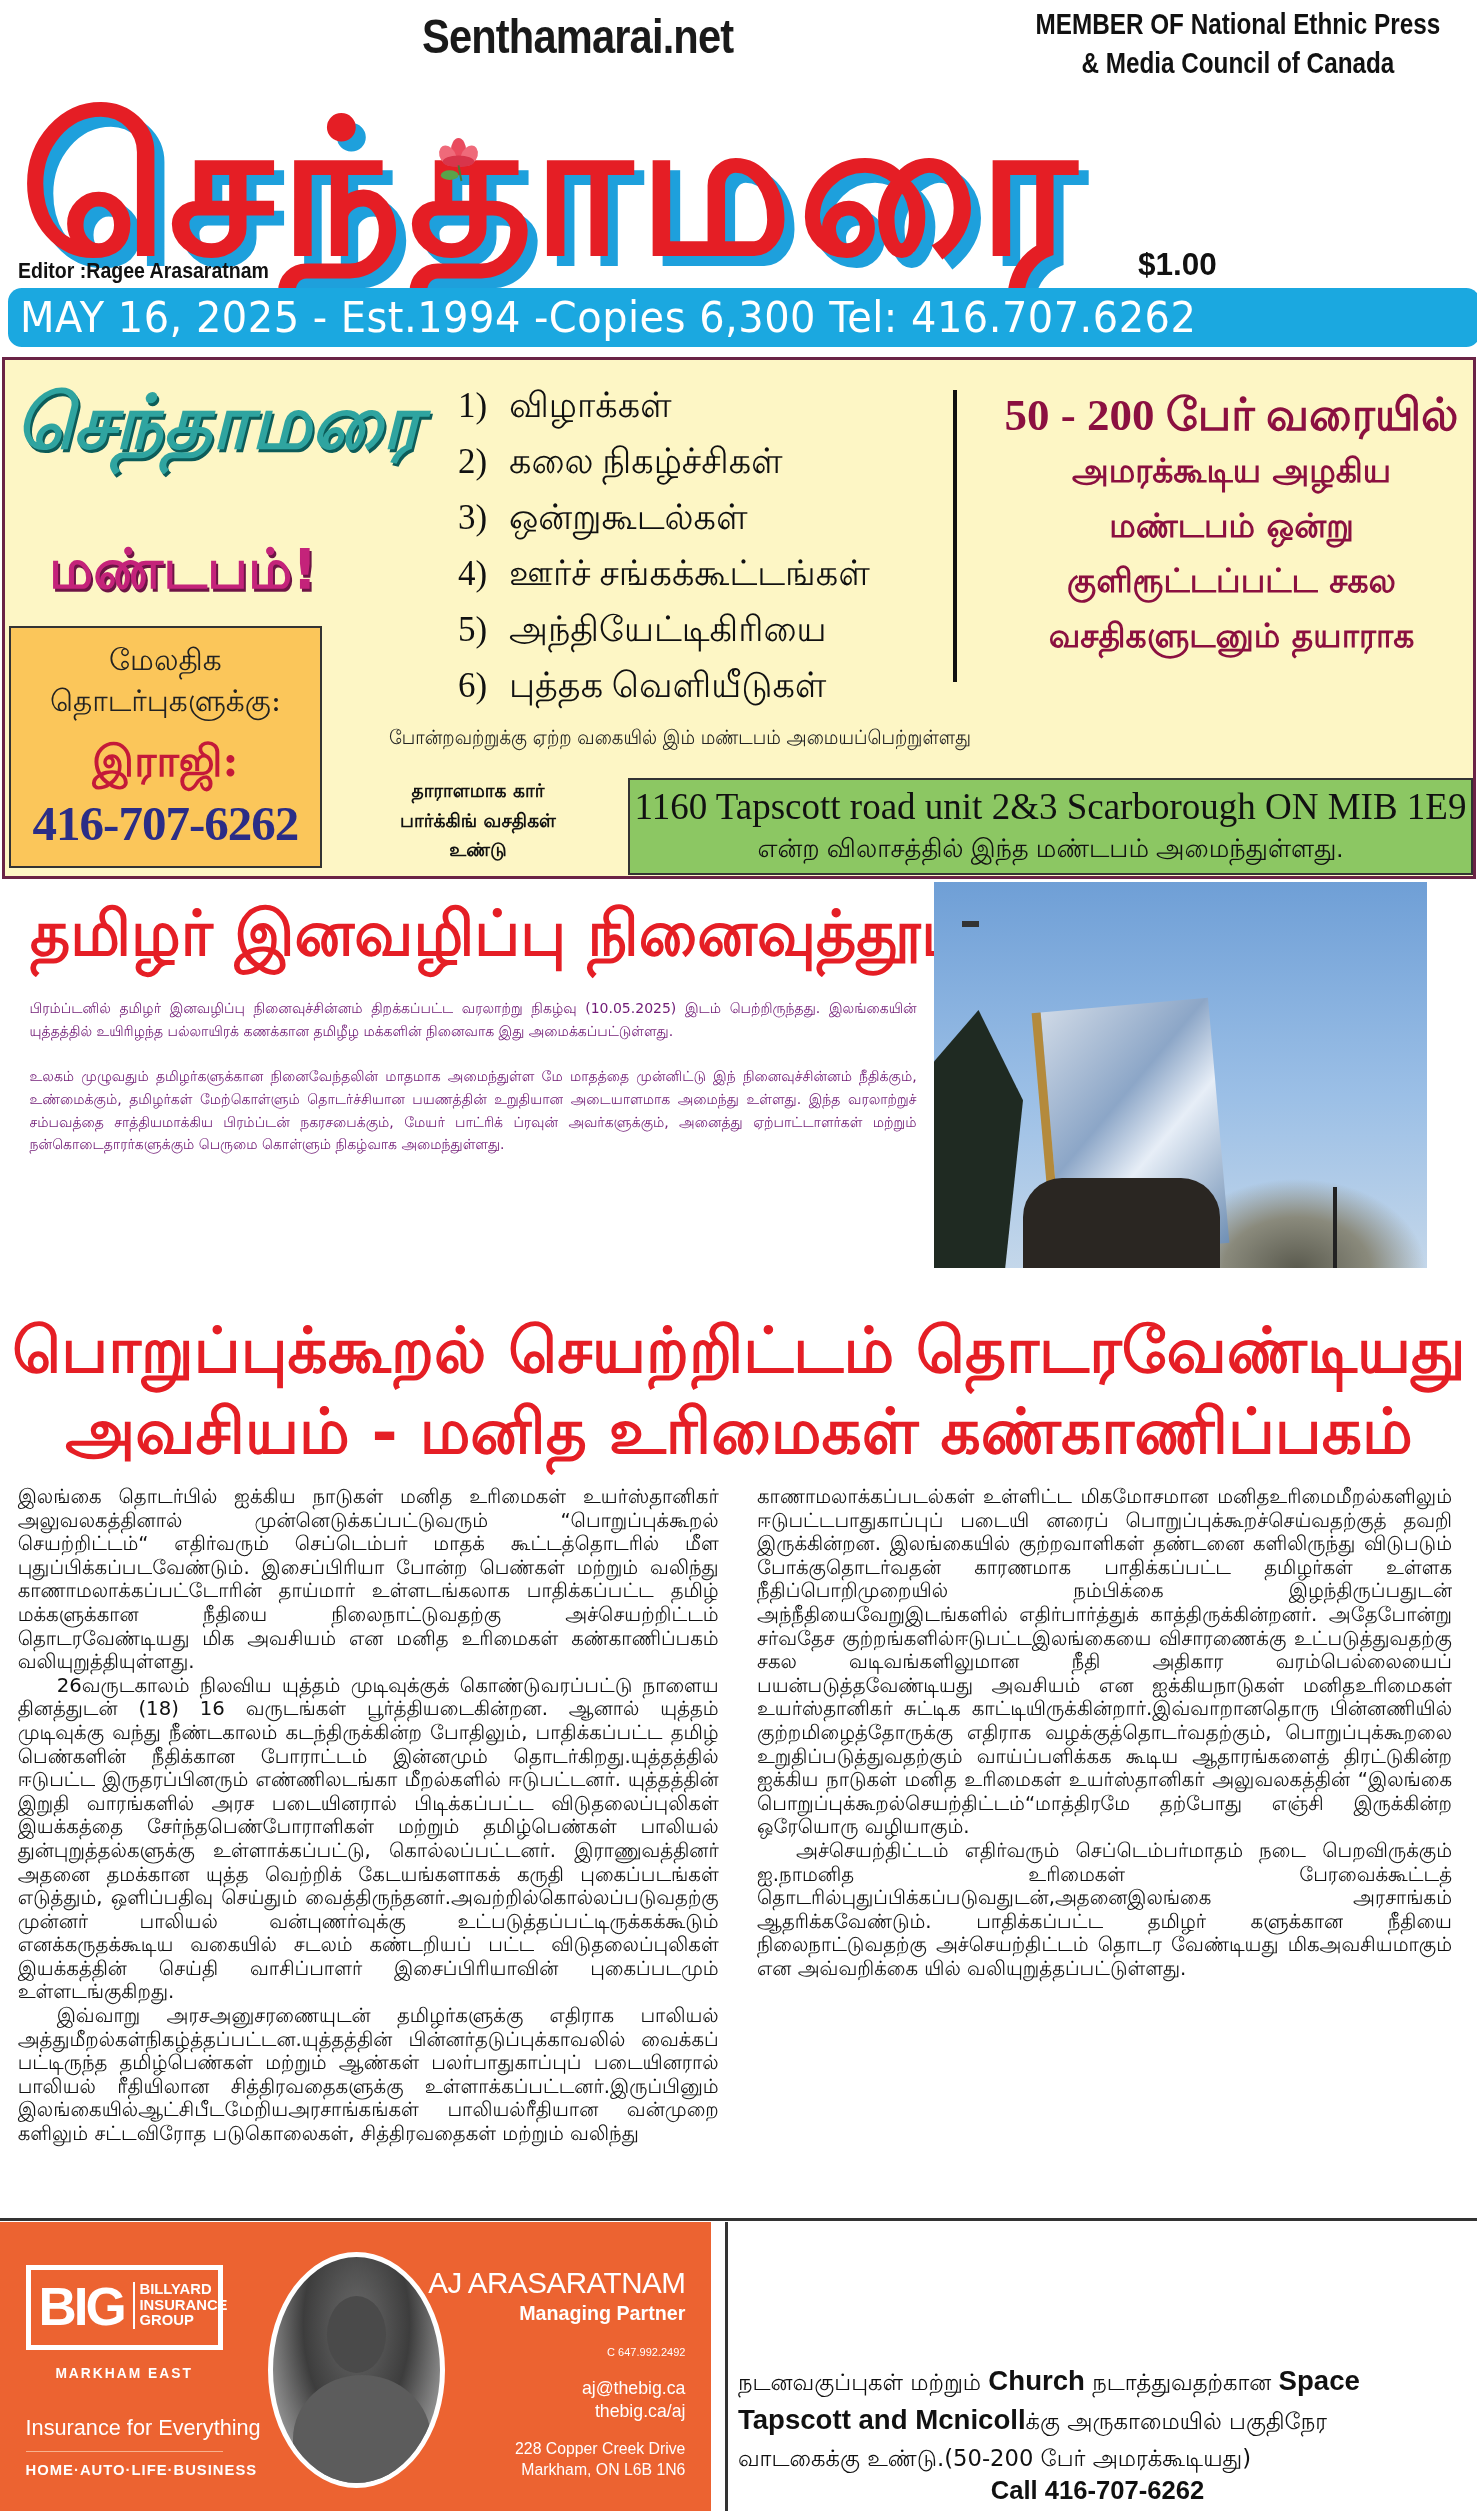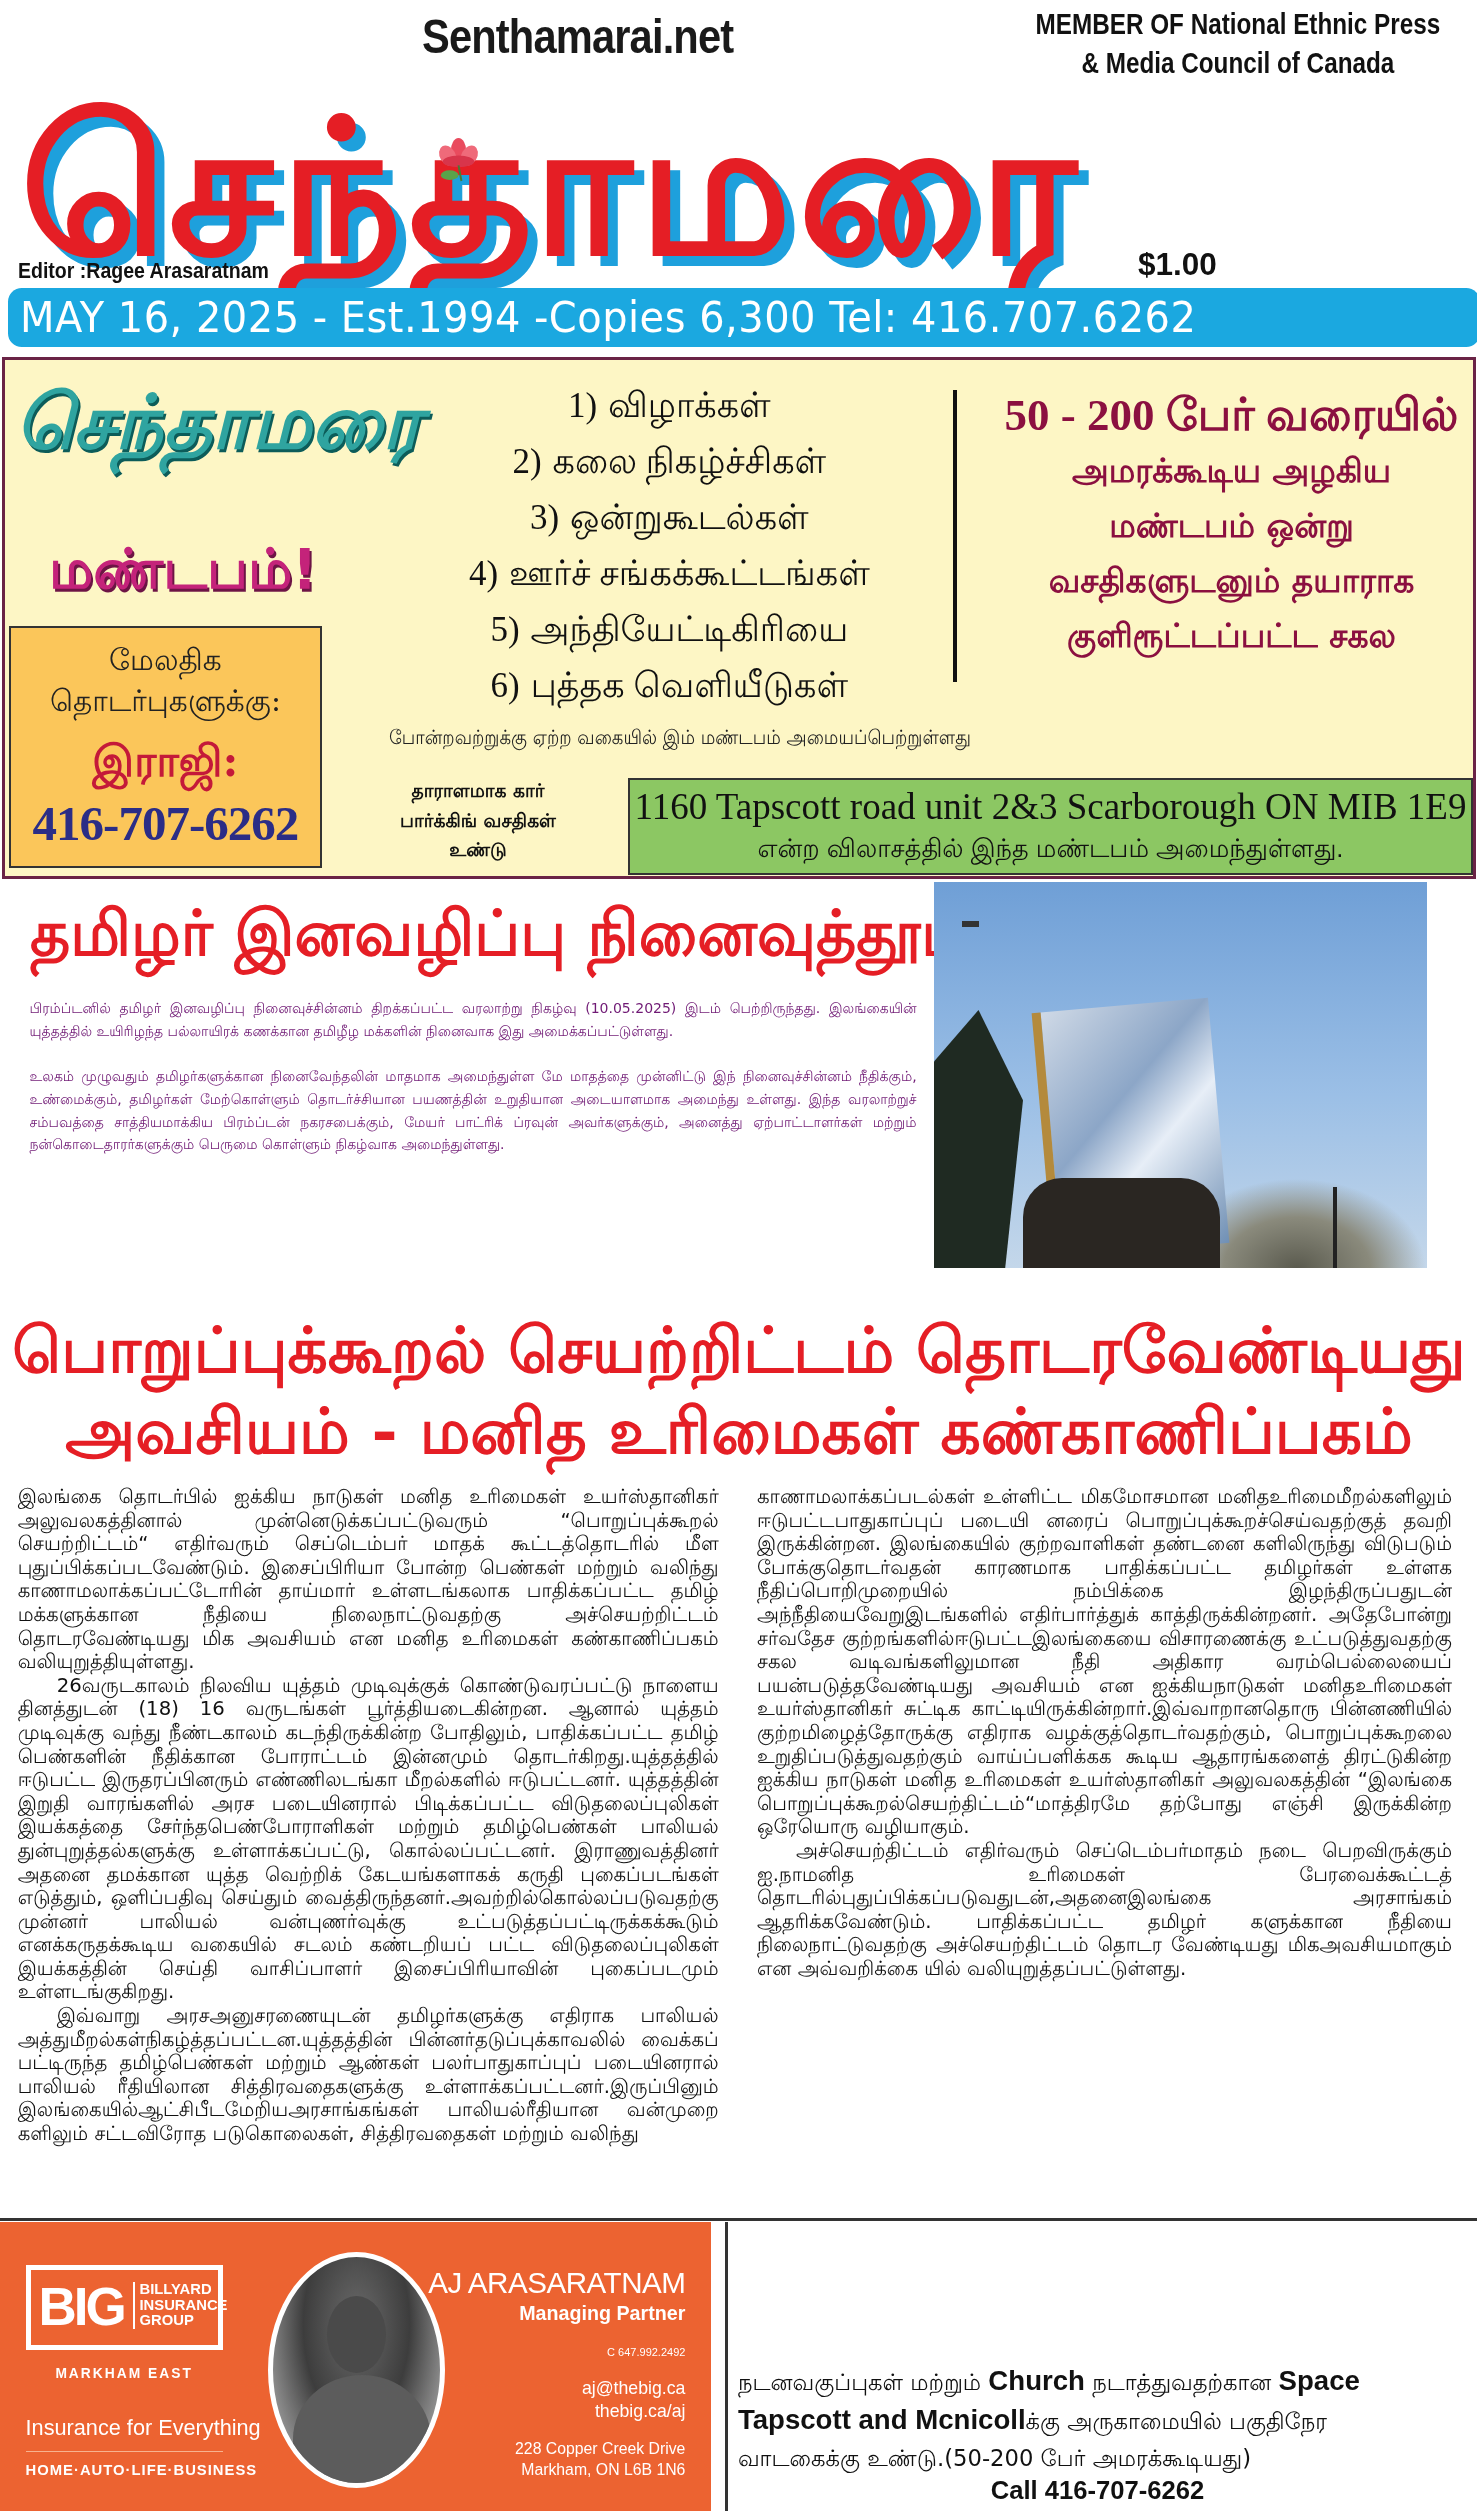--- a/index.html
+++ b/index.html
@@ -24,21 +24,21 @@
   
   .hall-ad { position: absolute; left: 2px; top: 357px; width: 1474px; height: 522px; background: #fdf6c5; border: 3px solid #6a2346; }
   .hall-logo { position: absolute; left: 9.9px; top: 17.7px; width: 364px; height: 108px; font-family: "DejaVu Serif", serif; font-style: italic; font-weight: bold; font-size: 75px; color: #2fa4a0; text-shadow: 2px 3px 0 #0c5c59; white-space: nowrap; }
   .hall-mandapam { position: absolute; left: 44px; top: 177px; font-family: "DejaVu Sans", sans-serif; font-weight: bold; font-size: 55px; color: #c4237a; text-shadow: 2px 3px 0 #6d1445; white-space: nowrap; }
   .contact-box { position: absolute; left: 3.9px; top: 266px; width: 313px; height: 242px; background: #fbc65a; border: 2px solid #333; text-align: center; }
   .contact-label { display: block; font-family: "DejaVu Serif", serif; font-size: 29.6px; line-height: 41px; margin-top: 11.8px; color: #222; }
   .contact-name { display: block; font-family: "DejaVu Serif", serif; font-weight: bold; font-size: 43px; color: #c41939; margin-top: 13.8px; }
   .contact-phone { display: block; font-family: "Liberation Serif", serif; font-weight: bold; font-size: 49px; color: #2b2d86; margin-top: 3.9px; letter-spacing: -1px; }
 
   .services { position: absolute; left: 453px; top: 17.7px; list-style: none; }
-  .services li { font-family: "Liberation Serif", serif; font-size: 35px; line-height: 56px; color: #111; white-space: nowrap; text-align: center; }
+  .services li { font-family: "Liberation Serif", serif; font-size: 35px; line-height: 56px; color: #111; white-space: nowrap; }
   .services .num { display: inline-block; width: 51px; }
   .services-note { position: absolute; left: 384px; top: 366px; font-family: "DejaVu Sans", sans-serif; font-size: 19.7px; color: #222; white-space: nowrap; transform: scaleX(0.92); transform-origin: left top; }
   .divider-v { position: absolute; left: 948px; top: 29.6px; width: 3.9px; height: 292px; background: #111; }
   .capacity { position: absolute; left: 985px; top: 27.6px; width: 483px; text-align: center; font-family: "DejaVu Sans", sans-serif; font-weight: bold; font-size: 33px; line-height: 55px; color: #8b1040; }
   .capacity .lead { font-family: "Liberation Serif", serif; font-size: 45px; }
   .parking { position: absolute; left: 335px; top: 416px; width: 276px; text-align: center; font-family: "DejaVu Sans", sans-serif; font-weight: bold; font-size: 18.7px; line-height: 29.6px; color: #111; }
   .address-box { position: absolute; left: 623px; top: 418px; width: 845px; height: 97px; background: #8cc763; border: 2px solid #333; text-align: center; }
   .address-line { display: block; font-family: "Liberation Serif", serif; font-size: 37px; line-height: 45px; color: #111; margin-top: 3.9px; white-space: nowrap; }
   .address-note { display: block; font-family: Liberation Sans, sans-serif; font-size: 25.6px; line-height: 39px; color: #111; }
 
@@ -139,22 +139,22 @@
     <li><span class="num">5)</span><span>அந்தியேட்டிகிரியை</span></li>
     <li><span class="num">6)</span><span>புத்தக வெளியீடுகள்</span></li>
   </ul>
   <div class="services-note">போன்றவற்றுக்கு ஏற்ற வகையில் இம் மண்டபம் அமையப்பெற்றுள்ளது</div>
   <div class="divider-v"></div>
 
   <div class="capacity">
     <div class="lead">50 -  200 பேர் வரையில்</div>
     <div>அமரக்கூடிய அழகிய</div>
     <div>மண்டபம் ஒன்று</div>
+    <div>குளிரூட்டப்பட்ட சகல</div>
     <div>வசதிகளுடனும் தயாராக</div>
-    <div>குளிரூட்டப்பட்ட சகல</div>
   </div>
 
   <div class="parking">
     <div>தாராளமாக கார்</div>
     <div>பார்க்கிங் வசதிகள்</div>
     <div>உண்டு</div>
   </div>
 
   <div class="address-box">
     <span class="address-line">1160 Tapscott road unit 2&amp;3 Scarborough ON MIB 1E9</span>

